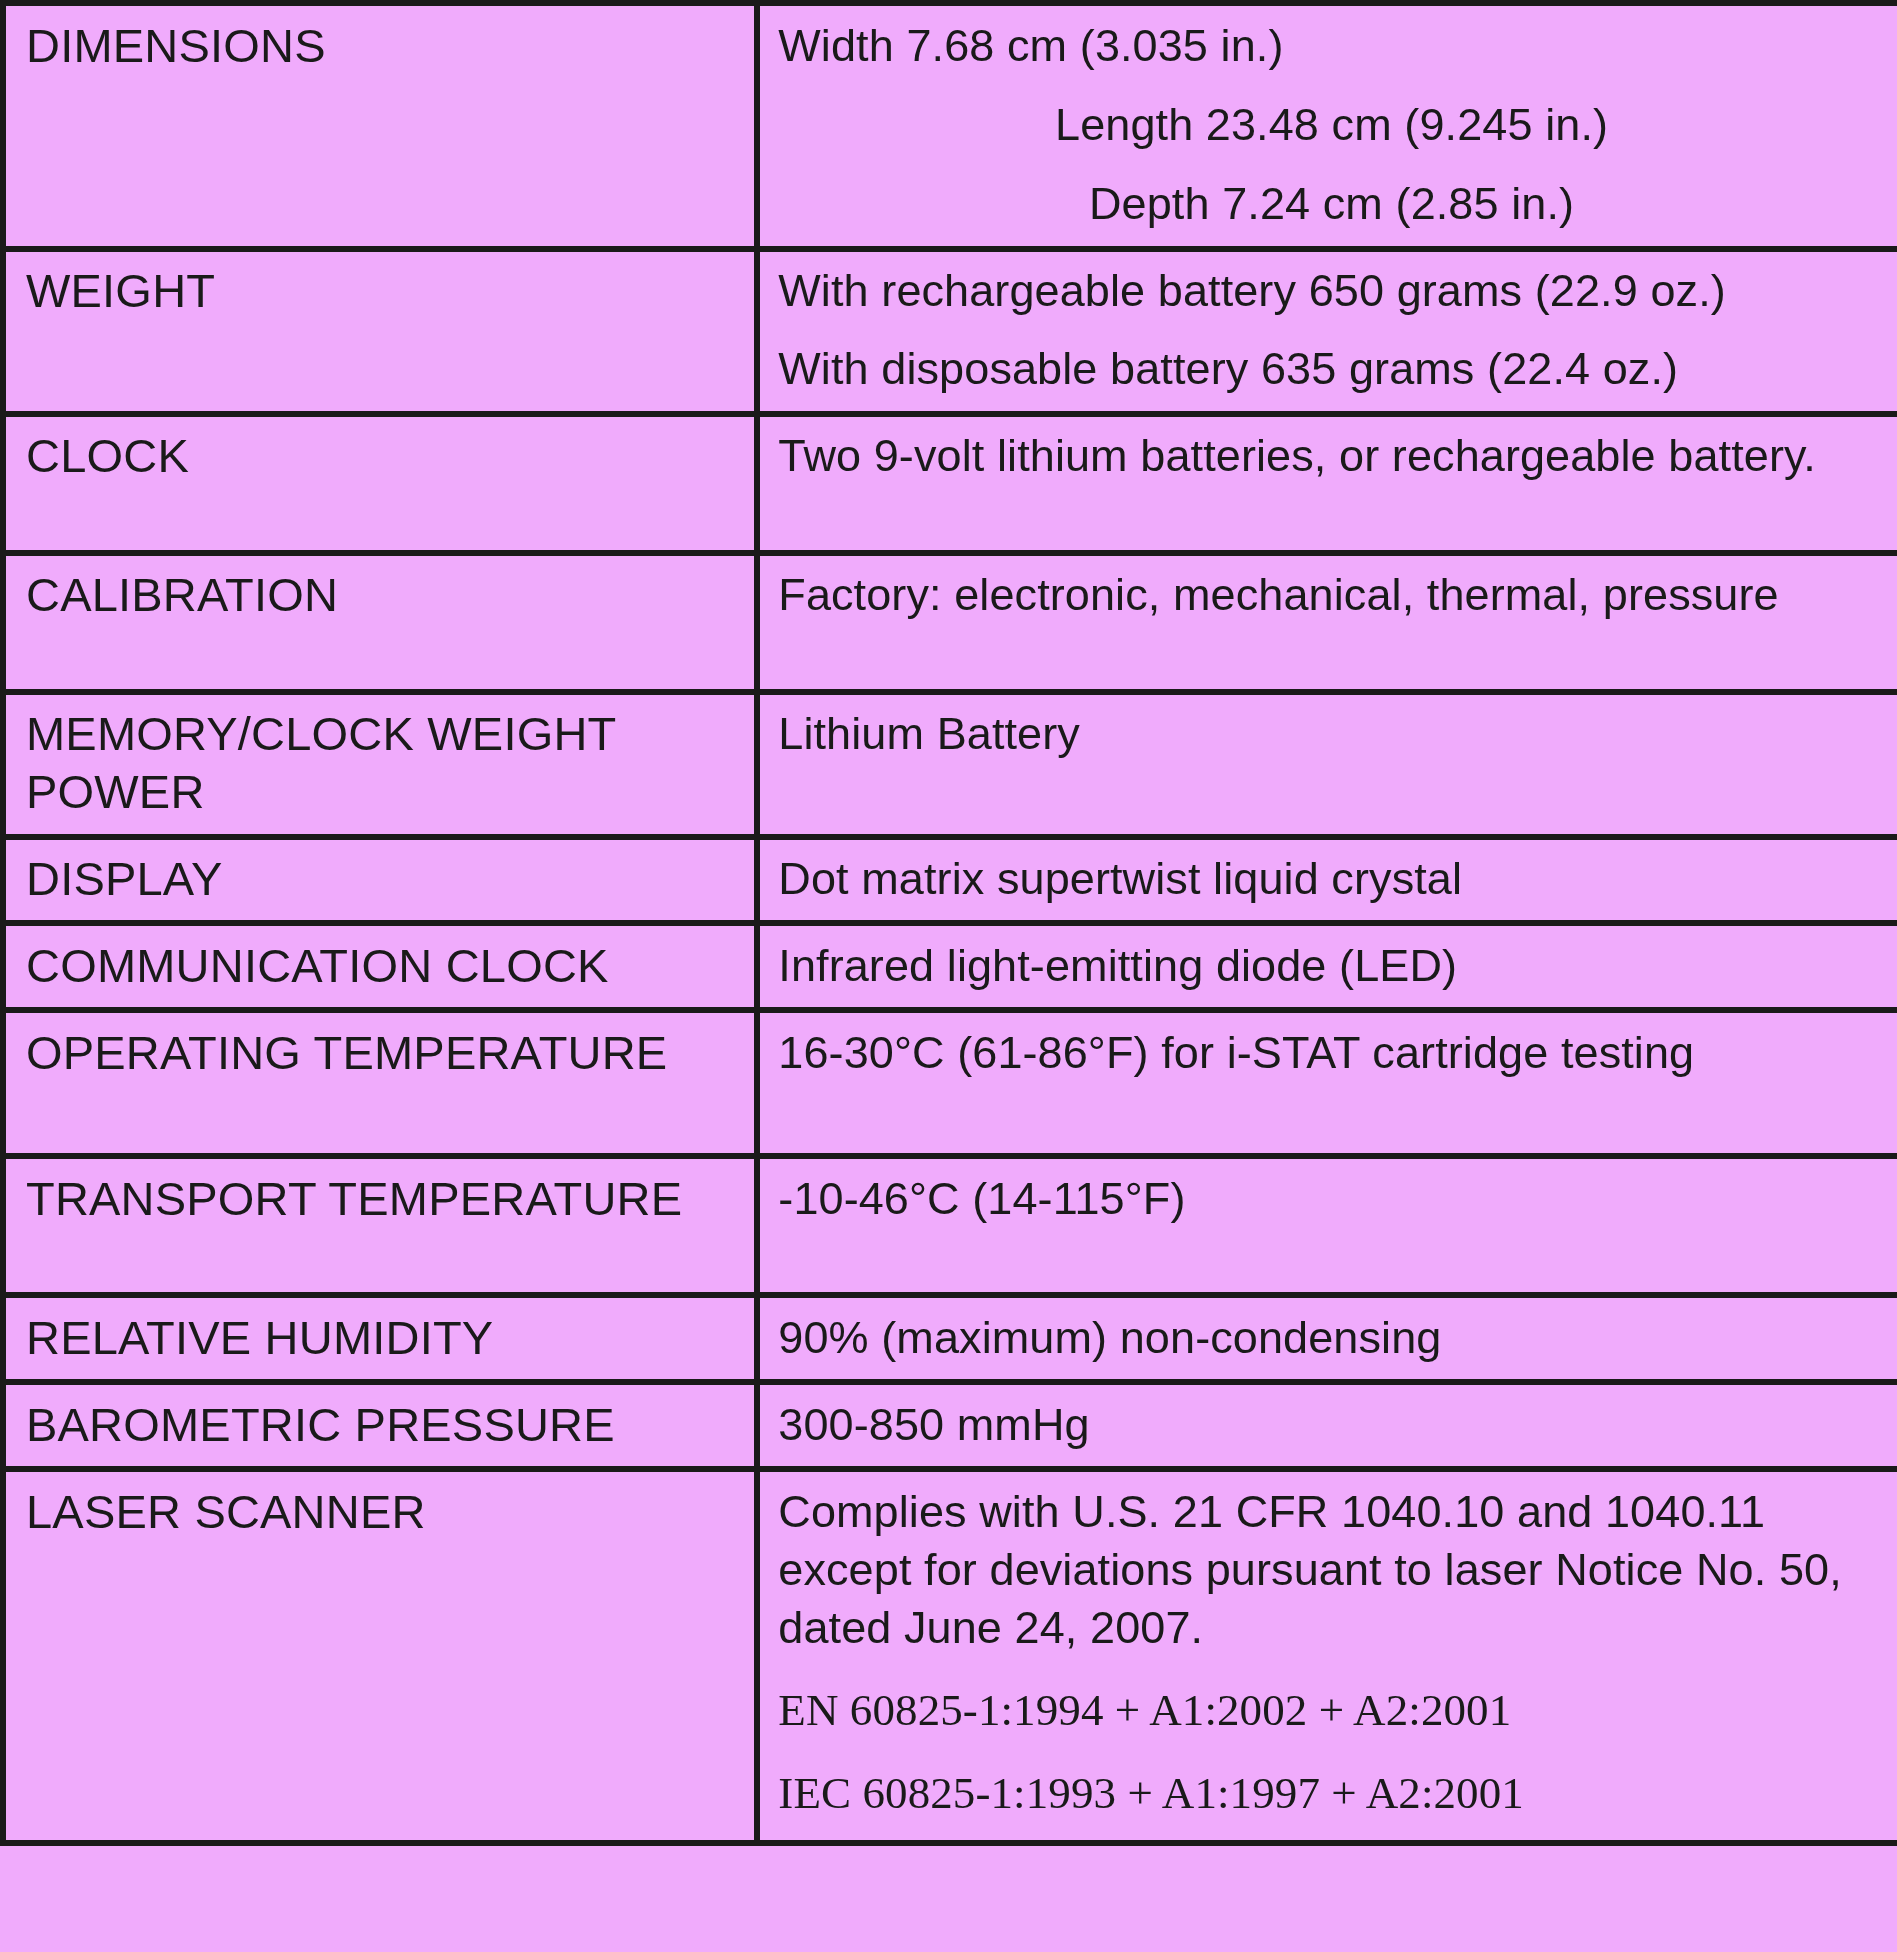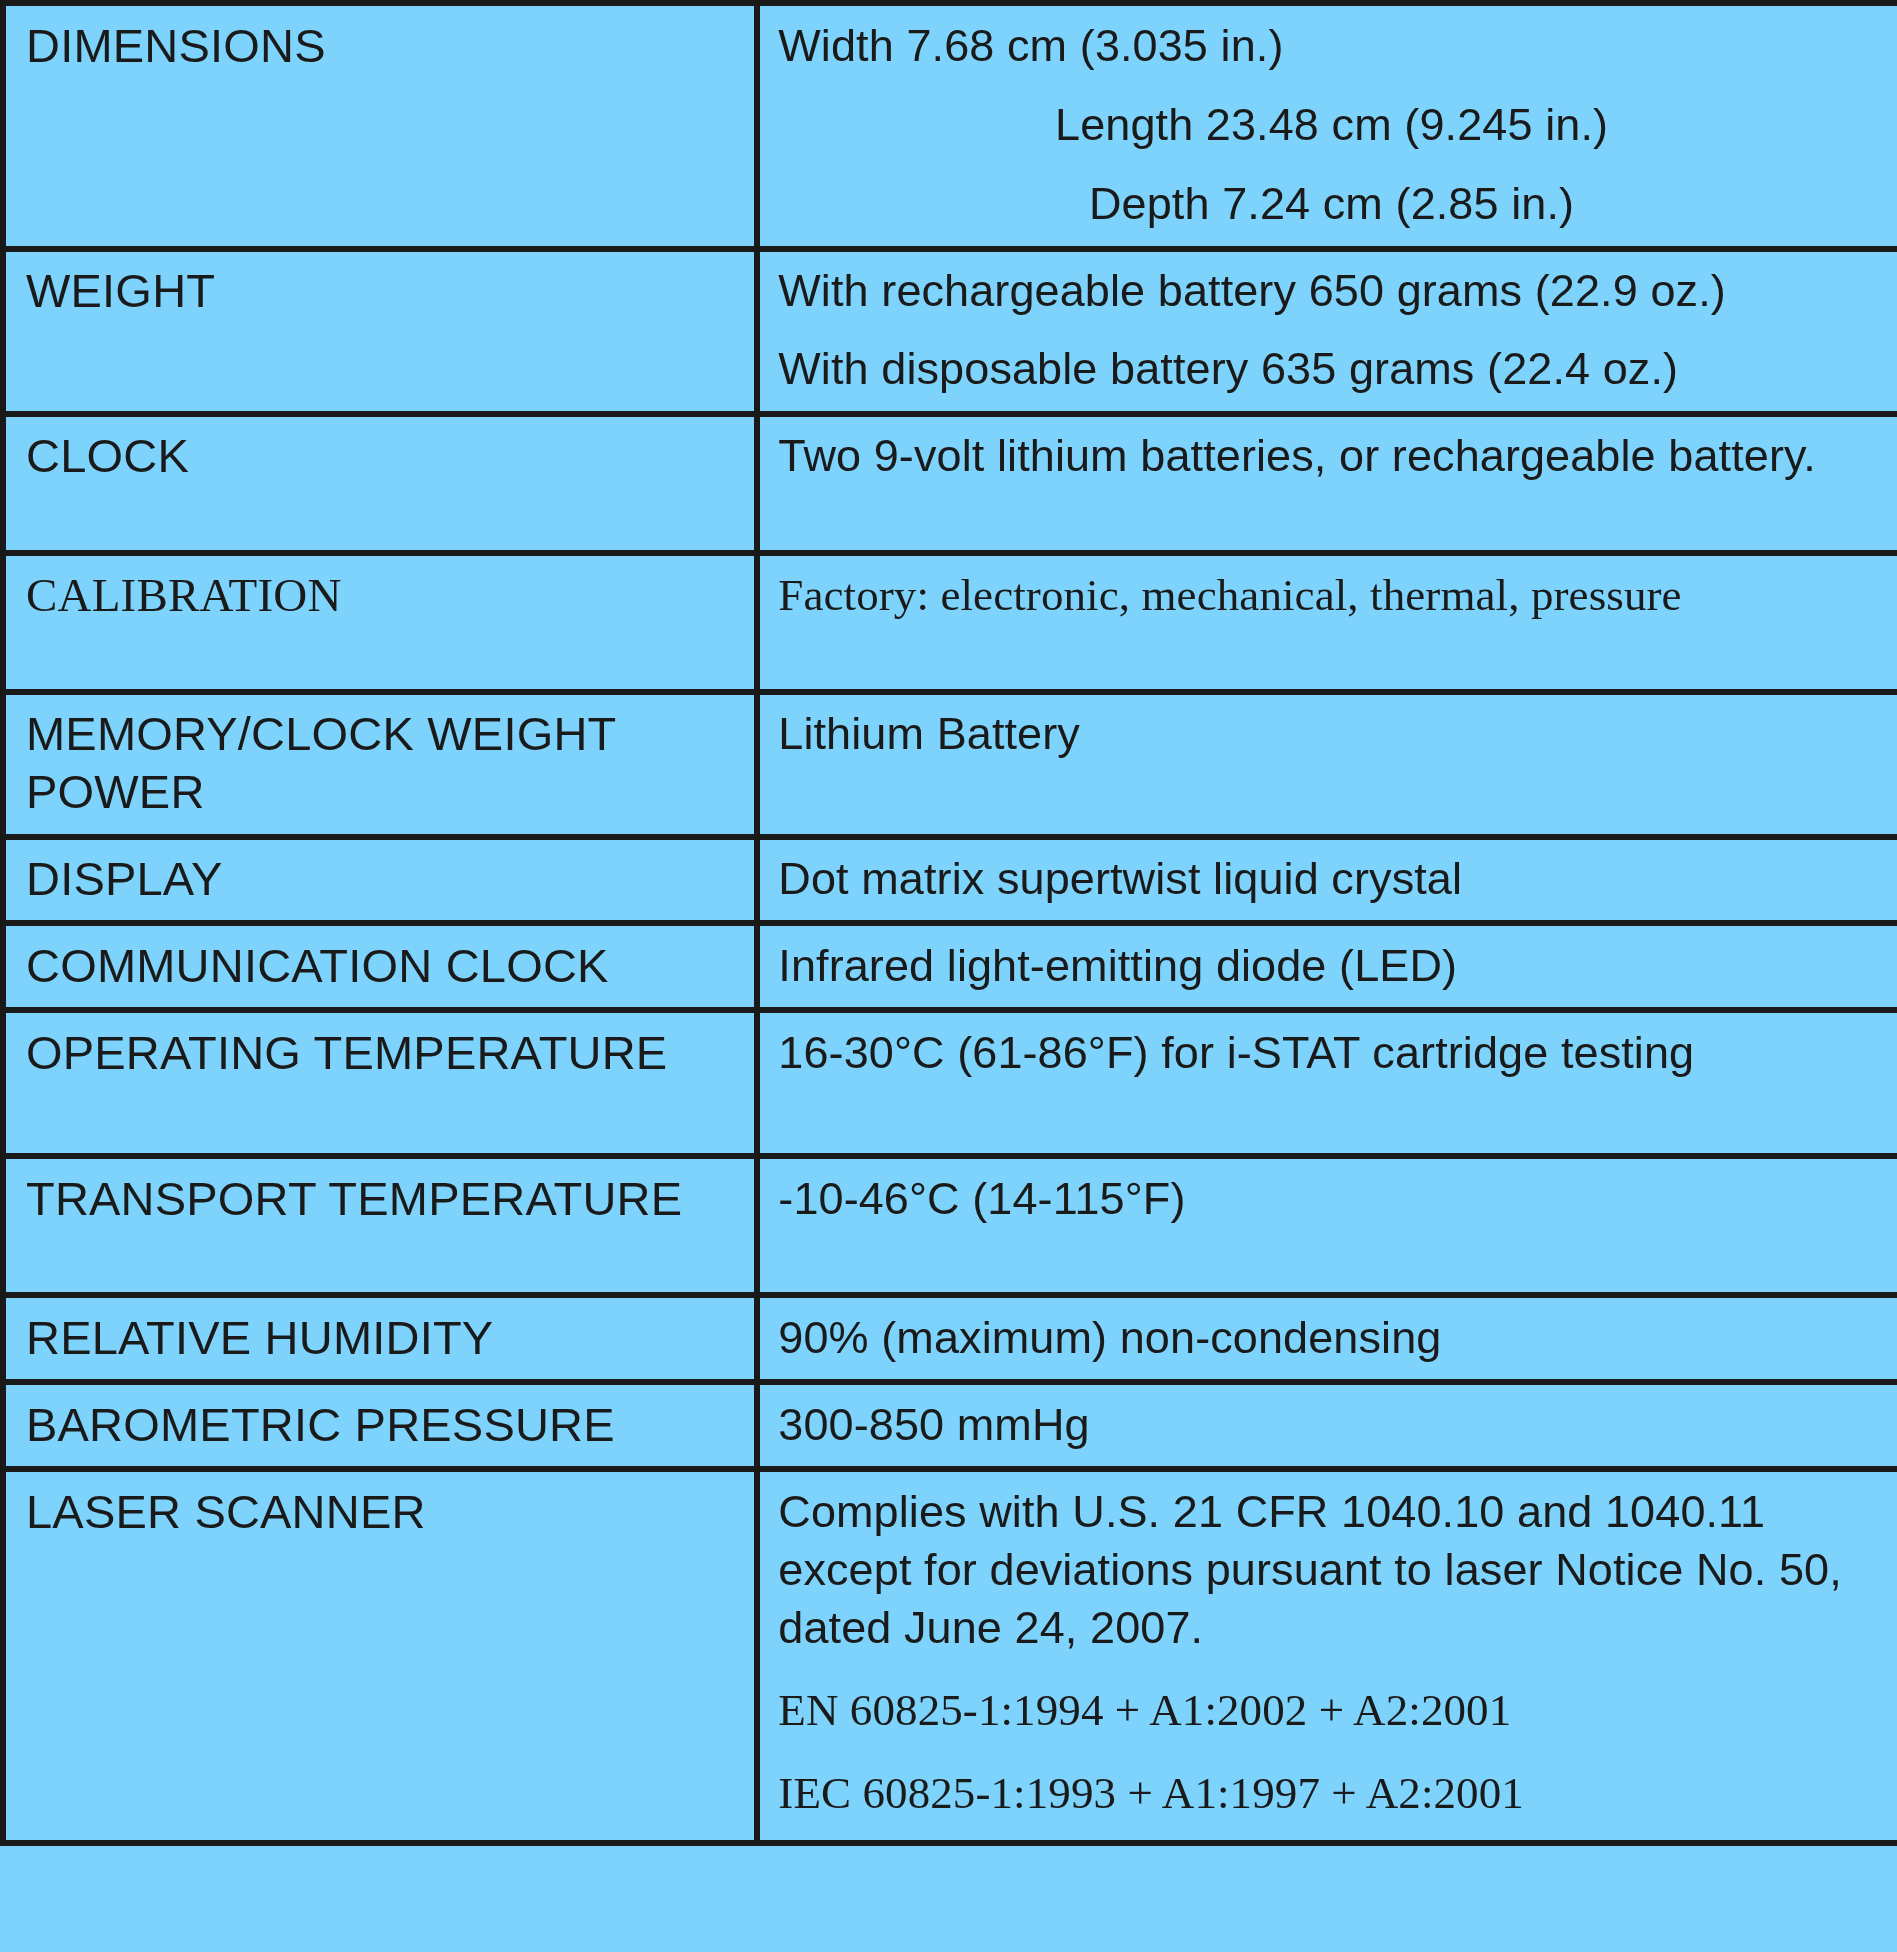--- a/index.html
+++ b/index.html
@@ -11,21 +11,21 @@
   body {
     font-family: "Liberation Sans", "DejaVu Sans", sans-serif;
     color: #1a1a1a;
     -webkit-font-smoothing: antialiased;
   }
 
   .sheet {
     width: 1897px;
     height: 1953px;
     position: relative;
-    background: #7dd3fc;
+    background: #f0abfc;
     box-sizing: border-box;
     overflow: hidden;
   }
 
   .spec-table {
     width: 1897px;
     border-collapse: collapse;
     table-layout: fixed;
     border: 6.1px solid #1a1a1a;
     box-sizing: border-box;
@@ -77,21 +77,21 @@
   }
 
   
   tr[data-row="dimensions"] td { height: 156px; }
   tr[data-row="dimensions"] .value-line + .value-line { margin-top: 21.4px; text-align: center; }
 
   tr[data-row="weight"] td { height: 145px; }
   tr[data-row="weight"] .value-line + .value-line { margin-top: 20px; }
 
   tr[data-row="power"] td { height: 139px; }
-  tr[data-row="calibration"] td { height: 139px; font-family: Liberation Serif, serif; }
+  tr[data-row="calibration"] td { height: 139px; }
   tr[data-row="memory-clock-backup-power"] td { height: 145px; }
   tr[data-row="display"] td { height: 76px; }
   tr[data-row="communication-link"] td { height: 73px; }
   tr[data-row="operating-temperature"] td { height: 146px; }
   tr[data-row="transport-temperature"] td { height: 139px; }
   tr[data-row="relative-humidity"] td { height: 76px; }
   tr[data-row="barometric-pressure"] td { height: 76px; }
   tr[data-row="laser-scanner"] td { height: 374px; }
   tr[data-row="laser-scanner"] .value-line + .value-line { margin-top: 24.4px; font-family: Liberation Serif, serif; }
 </style>

